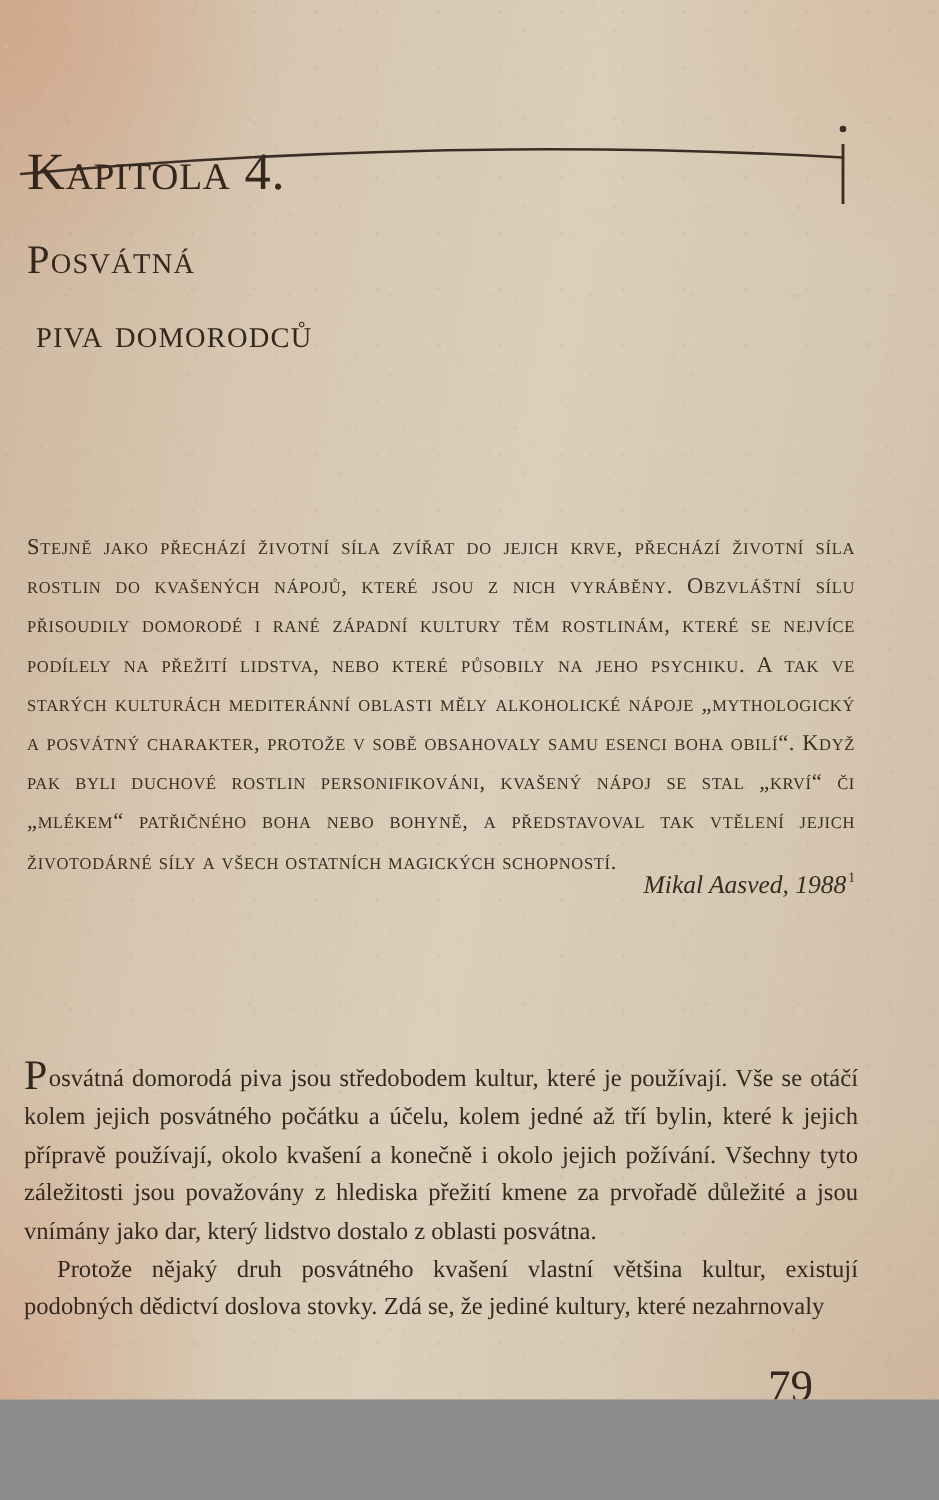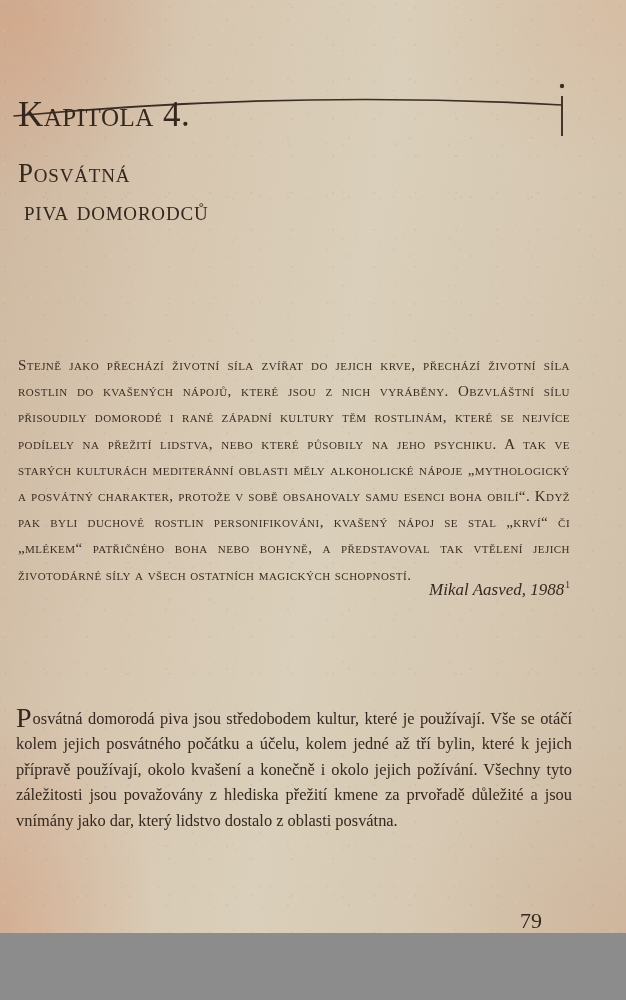--- a/index.html
+++ b/index.html
@@ -71,21 +71,21 @@
     left: 18px;
     top: 155px;
     width: 520px;
     font-size: 27px;
     line-height: 1.40;
     letter-spacing: 0.8px;
     font-variant: small-caps;
     color: #33271e;
   }
   .chapter-title .t-line { display: block; white-space: nowrap; }
-  .chapter-title .t-line + .t-line { padding-left: 6px; }
+  .chapter-title .t-line + .t-line { padding-left: 6px; margin-top: 11px; }
 
   
   .epigraph {
     position: absolute;
     left: 18px;
     top: 352px;
     width: 552px;
     font-size: 15px;
     line-height: 26.2px;
     font-variant: small-caps;
@@ -131,21 +131,21 @@
     line-height: 20px;
     padding: 2px 1px 0 0;
     color: #332720;
   }
 
   
   .folio {
     position: absolute;
     right: 84px;
     top: 908px;
-    font-size: 22px;
+    font-size: 30px;
     color: #342820;
   }
 </style>
 </head>
 <body>
 
 <div class="page">
 
   <div class="grain"></div>
 
@@ -167,17 +167,18 @@
   <div class="epigraph">
     <p>Stejně jako přechází životní síla zvířat do jejich krve, přechází životní síla rostlin do kvašených nápojů, které jsou z nich vyráběny. Obzvláštní sílu přisoudily domorodé i rané západní kultury těm rostlinám, které se nejvíce podílely na přežití lidstva, nebo které působily na jeho psychiku. A tak ve starých kulturách mediteránní oblasti měly alkoholické nápoje „mythologický a posvátný charakter, protože v sobě obsahovaly samu esenci boha obilí“. Když pak byli duchové rostlin personifikováni, kvašený nápoj se stal „krví“ či „mlékem“ patřičného boha nebo bohyně, a představoval tak vtělení jejich životodárné síly a všech ostatních magických schopností.</p>
   </div>
 
   <div class="attrib">
     <span>Mikal Aasved, 1988</span><sup>1</sup>
   </div>
 
   <div class="body-copy">
     <p><span class="dropcap">P</span><span>osvátná domorodá piva jsou středobodem kultur, které je používají. Vše se otáčí kolem jejich posvátného počátku a účelu, kolem jedné až tří bylin, které k jejich přípravě používají, okolo kvašení a konečně i okolo jejich požívání. Všechny tyto záležitosti jsou považovány z hlediska přežití kmene za prvořadě důležité a jsou vnímány jako dar, který lidstvo dostalo z oblasti posvátna.</span></p>
+    <p class="indent">Protože nějaký druh posvátného kvašení vlastní většina kultur, existují podobných dědictví doslova stovky. Zdá se, že jediné kultury, které nezahrnovaly</p>
   </div>
 
   <div class="folio">79</div>
 
 </div>
 
 </body></html>

